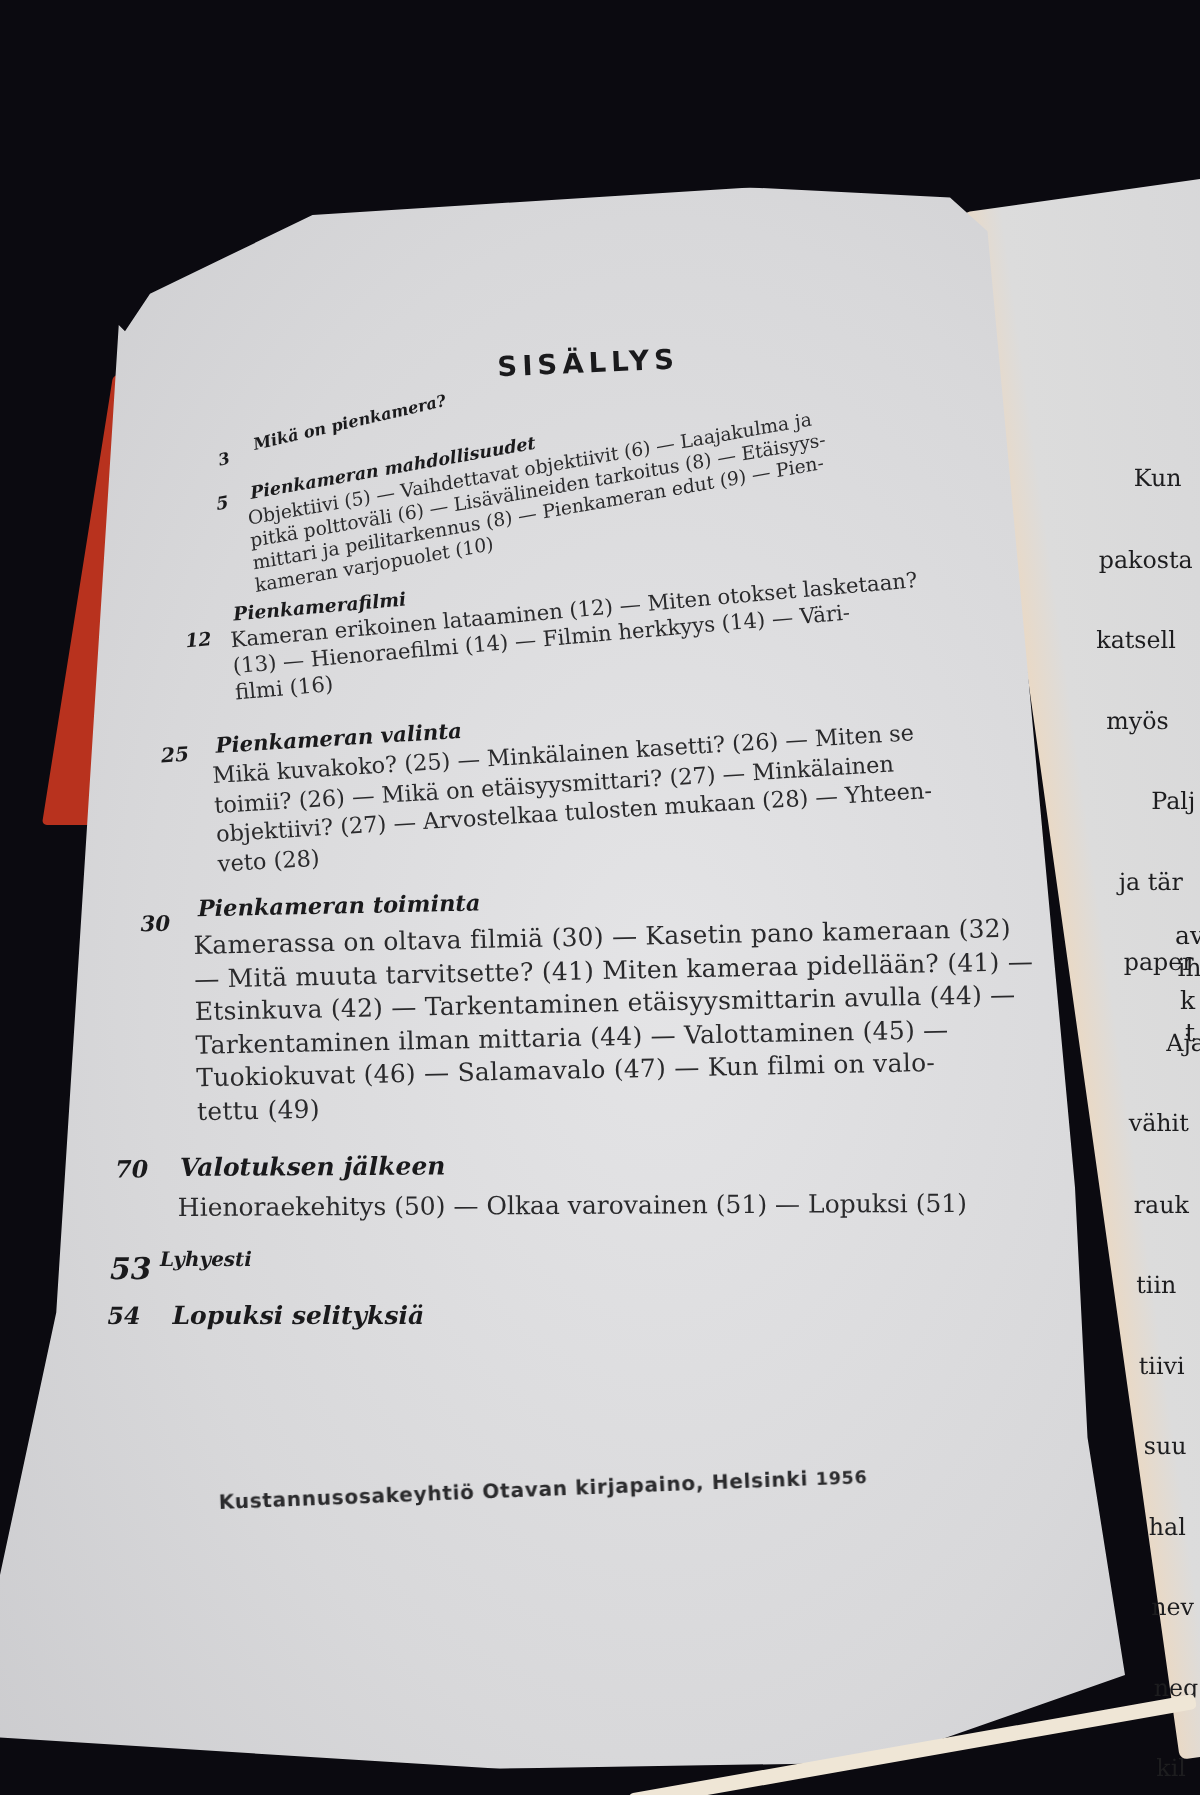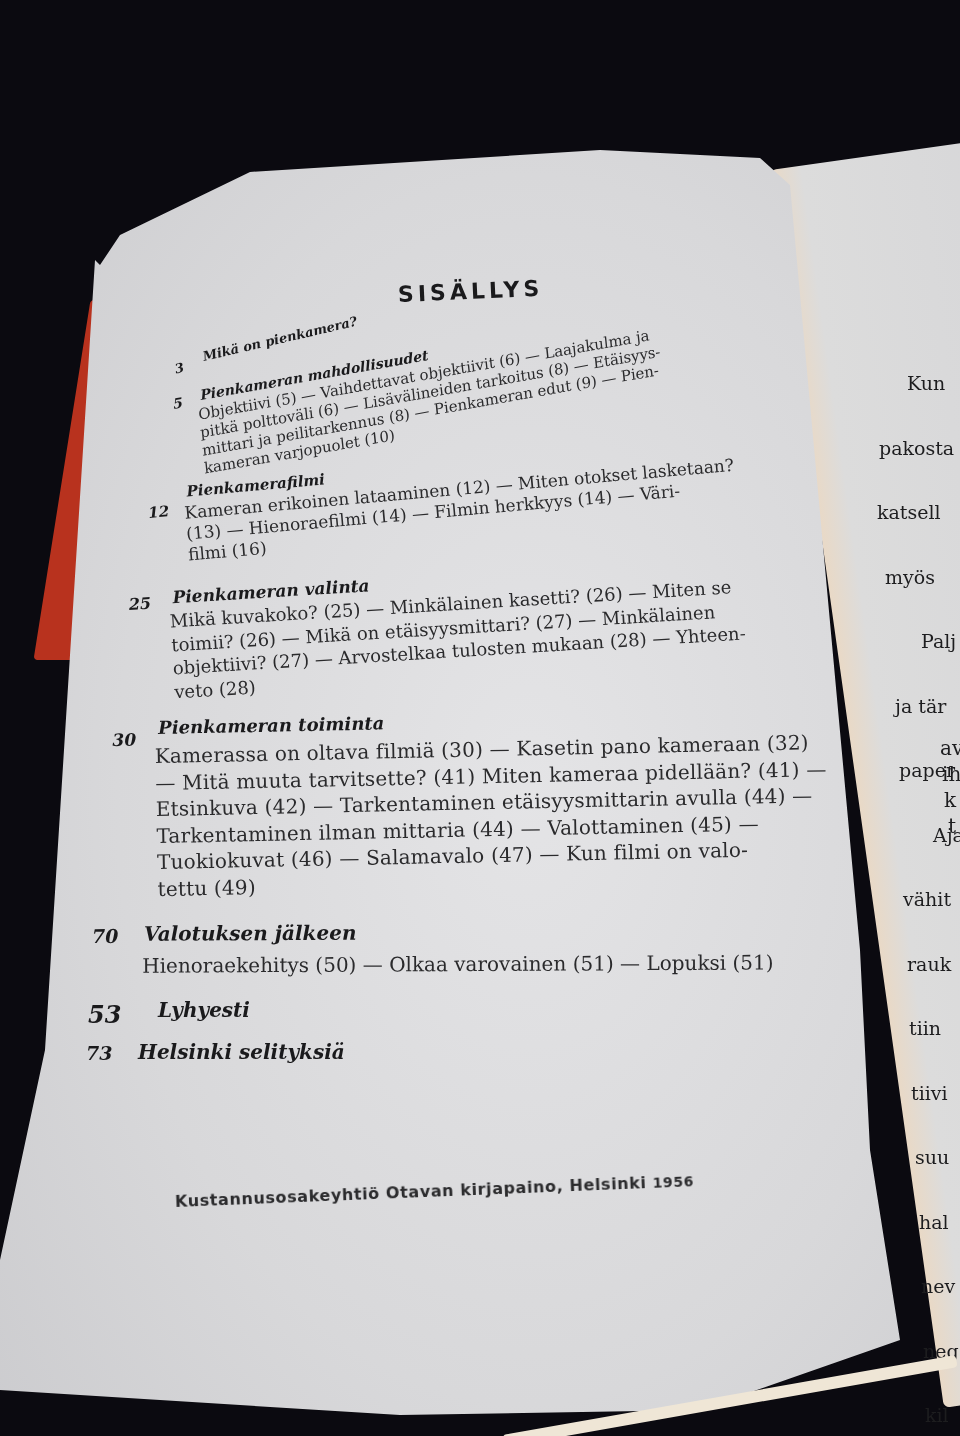--- a/index.html
+++ b/index.html
@@ -133,21 +133,21 @@
     .e5 .head { left: 46px; top: 0; font-size: 18px; }
     .e5 .body { left: 42px; top: 26px; font-size: 20px; line-height: 26.5px; letter-spacing: 0.2px; }
 
     .e6 { left: 92px; top: 922px; transform: rotate(-0.3deg); }
     .e6 .num { left: 0; top: 3px; font-size: 19px; }
     .e6 .head { left: 52px; top: 0; font-size: 20px; }
     .e6 .body { left: 50px; top: 32px; font-size: 20px; line-height: 24px; }
 
     .e7 { left: 88px; top: 998px; }
     .e7 .num { left: 0; top: 2px; font-size: 24px; }
-    .e7 .head { left: 70px; top: 0; font-size: 20px; }
+    .e7 .head { left: 40px; top: 0; font-size: 16px; }
 
     .e8 { left: 86px; top: 1040px; }
     .e8 .num { left: 0; top: 2px; font-size: 19px; }
     .e8 .head { left: 52px; top: 0; font-size: 20px; }
 
     .colophon {
       position: absolute;
       left: 175px; top: 1192px;
       font-family: "DejaVu Sans", sans-serif;
       font-weight: bold;
@@ -269,22 +269,22 @@
       <span class="ln">Hienoraekehitys (50) — Olkaa varovainen (51) — Lopuksi (51)</span>
     </div>
   </div>
 
   <div class="entry e7">
     <span class="num">53</span>
     <span class="head">Lyhyesti</span>
   </div>
 
   <div class="entry e8">
-    <span class="num">73</span>
-    <span class="head">Helsinki selityksiä</span>
+    <span class="num">54</span>
+    <span class="head">Lopuksi selityksiä</span>
   </div>
 
   <div class="colophon">
     <span>Kustannusosakeyhtiö Otavan kirjapaino, Helsinki</span>
     <span class="year">1956</span>
   </div>
 
 </div>
 
 </body></html>

